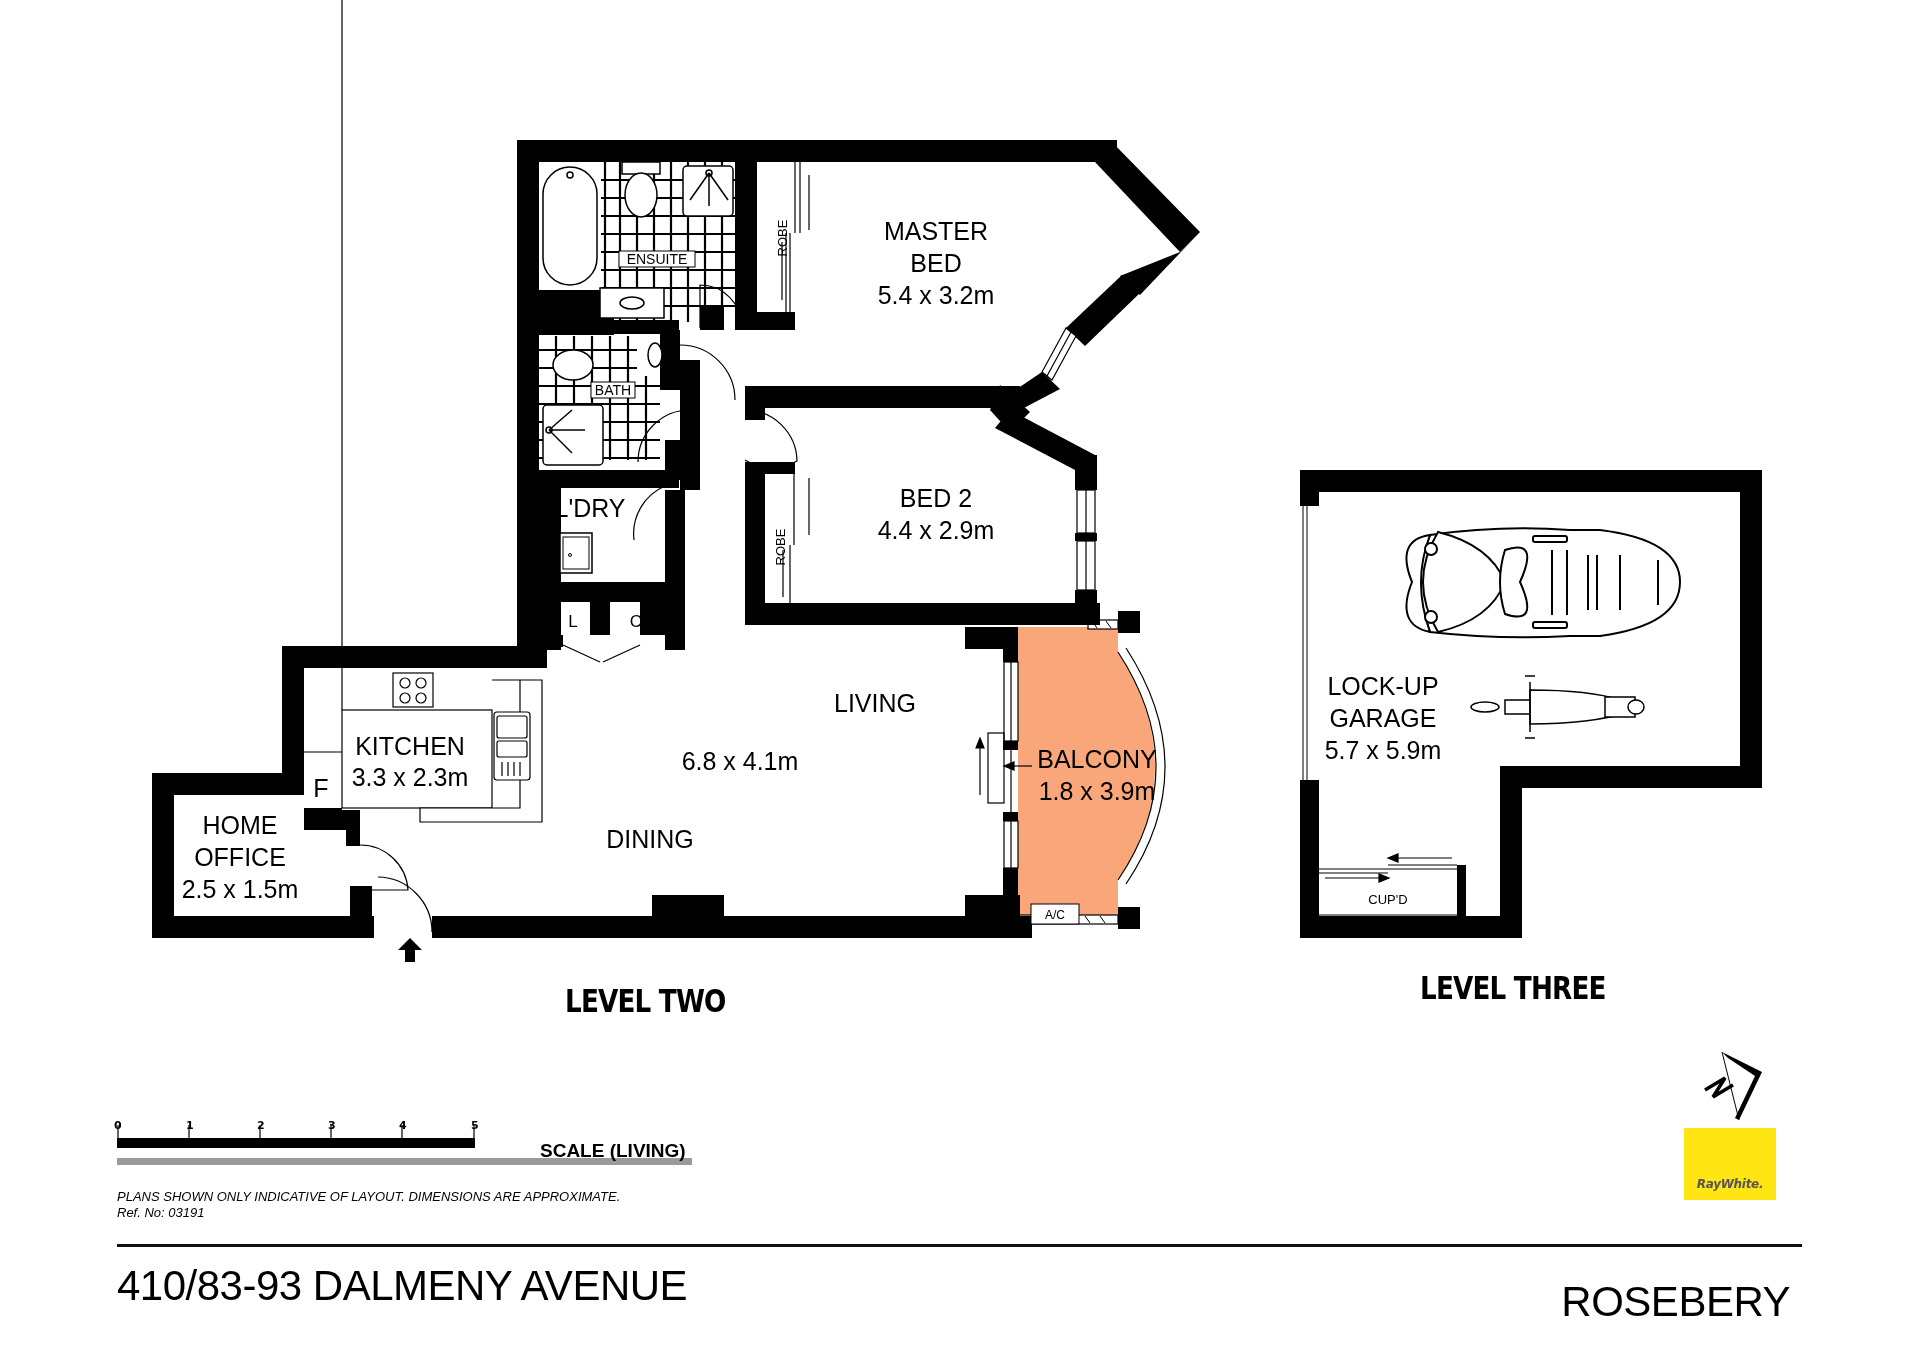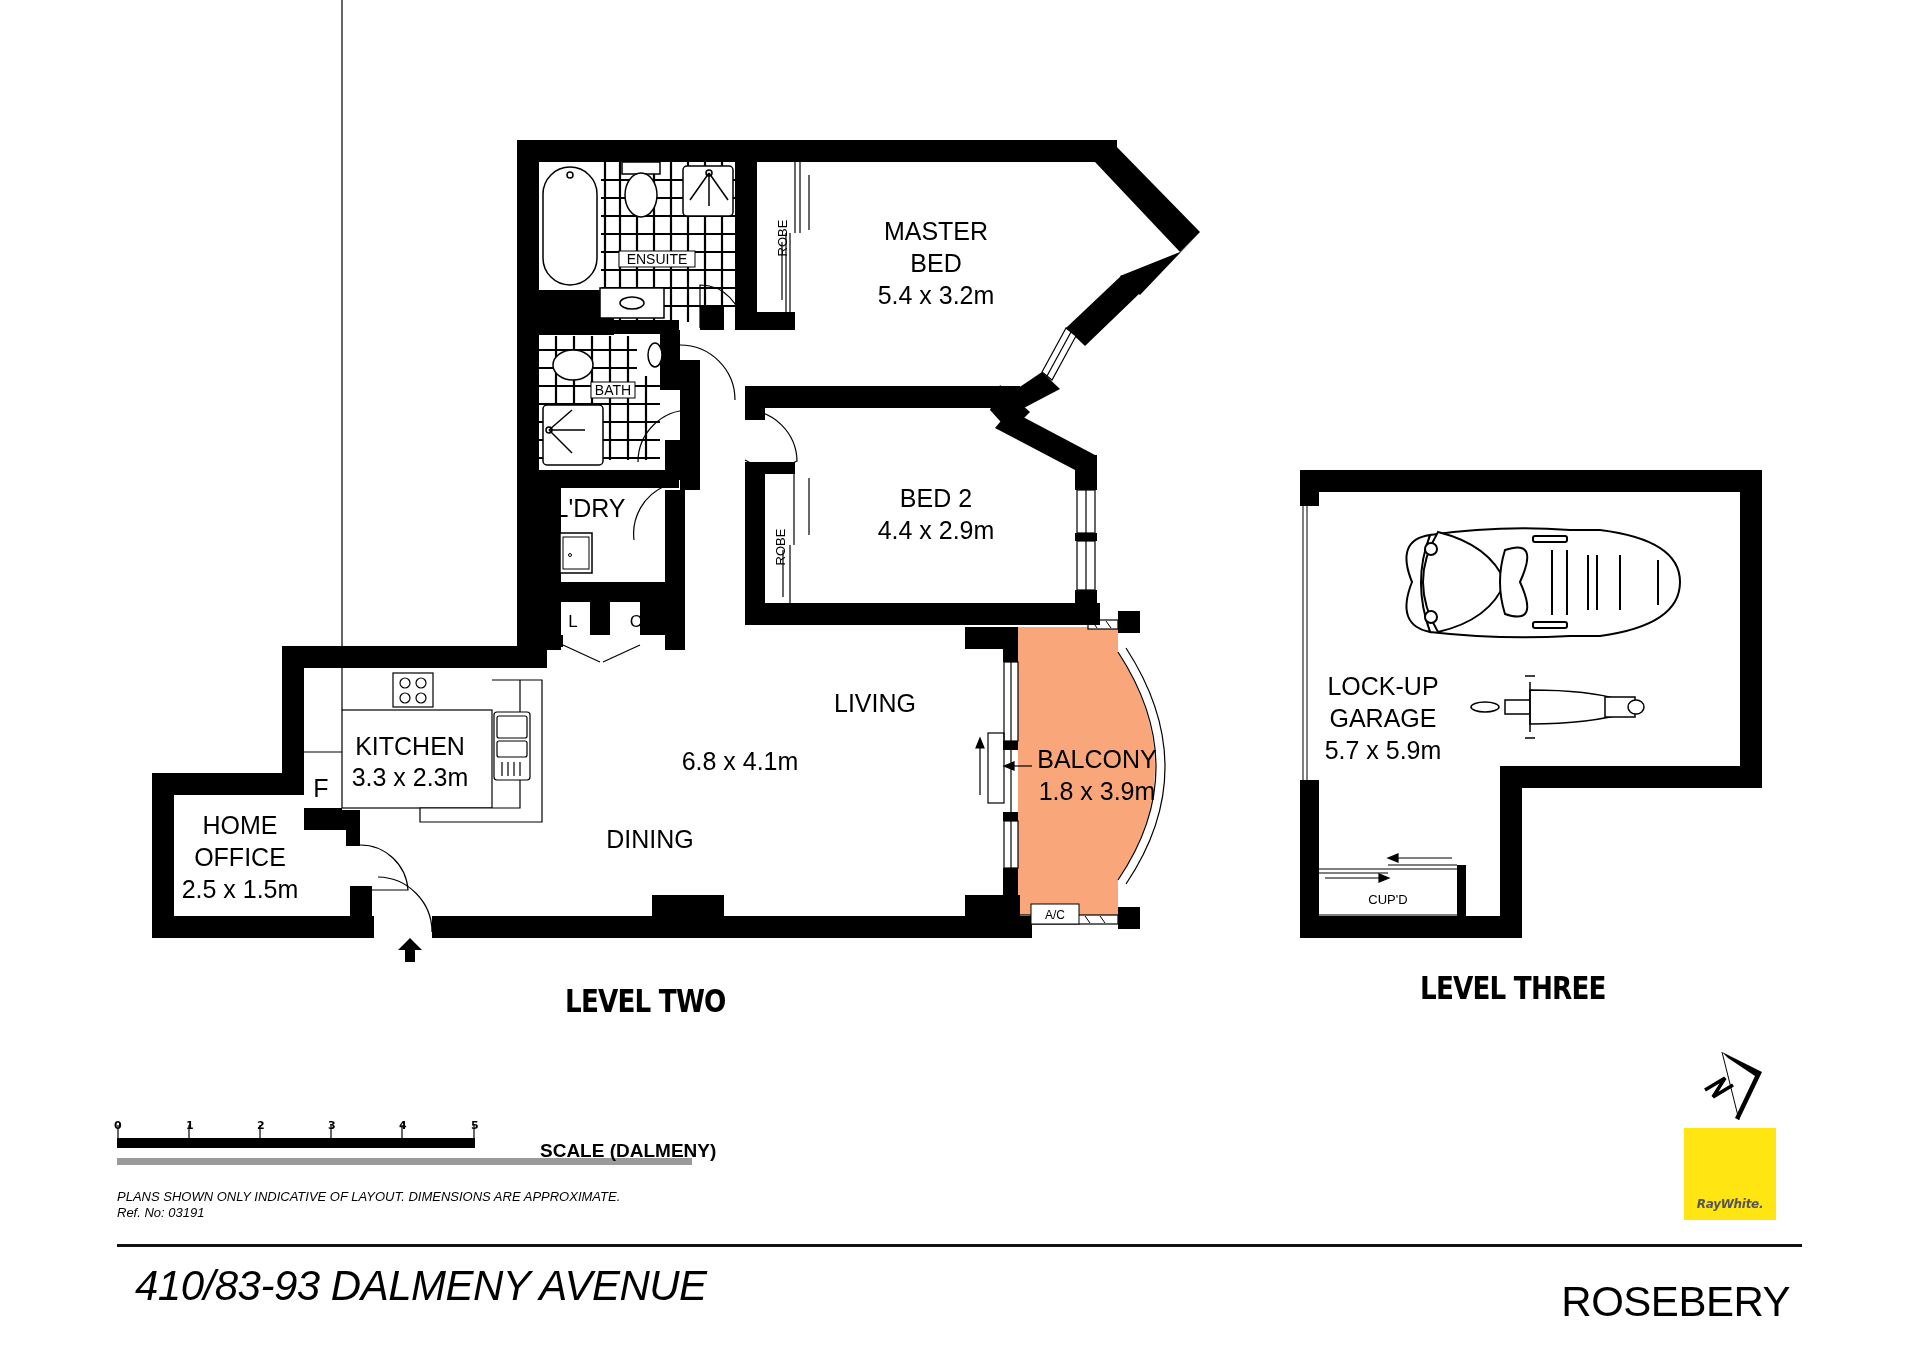--- a/index.html
+++ b/index.html
@@ -5,24 +5,24 @@
   html, body { margin: 0; padding: 0; background: #ffffff; }
   body { width: 1920px; height: 1358px; position: relative; overflow: hidden; font-family: "Liberation Sans", sans-serif; color: #000; }
   #plan { position: absolute; left: 0; top: 0; width: 1920px; height: 1358px; }
   .room-label { font-family: "Liberation Sans", sans-serif; font-size: 25px; fill: #000; text-anchor: middle; }
   .small-label { font-family: "Liberation Sans", sans-serif; font-size: 15px; fill: #000; text-anchor: middle; }
   .tiny-label { font-family: "Liberation Sans", sans-serif; font-size: 12px; fill: #000; text-anchor: middle; }
   .level-title { position: absolute; font-family: "DejaVu Sans", sans-serif; font-weight: bold; font-size: 32px; letter-spacing: -1px; transform: scaleX(0.82); transform-origin: left top; }
   .scale-tick-label { position: absolute; font-family: "DejaVu Sans", sans-serif; font-weight: bold; font-size: 11px; top: 1119px; }
   .scale-title { position: absolute; left: 540px; top: 1140px; font-family: "Liberation Sans", sans-serif; font-weight: bold; font-size: 19px; }
   .disclaimer { position: absolute; left: 117px; top: 1189px; font-family: "Liberation Sans", sans-serif; font-size: 13px; line-height: 16px; font-style: italic; }
-  .address { position: absolute; left: 135px; top: 1262px; font-family: "Liberation Sans", sans-serif; font-size: 42px; letter-spacing: -0.5px; font-style: italic; }
+  .address { position: absolute; left: 117px; top: 1262px; font-family: "Liberation Sans", sans-serif; font-size: 42px; letter-spacing: -0.5px; }
   .suburb { position: absolute; right: 130px; top: 1262px; font-family: "Liberation Sans", sans-serif; font-size: 42px; letter-spacing: -0.5px; margin-top: 16px; }
   .divider { position: absolute; left: 117px; top: 1244px; width: 1685px; height: 3px; background: #111; }
-  .logo { position: absolute; left: 1684px; top: 1128px; width: 92px; height: 92px; background: #FFE512; }
+  .logo { position: absolute; left: 1684px; top: 1128px; width: 92px; height: 72px; background: #FFE512; }
   .logo-text { position: absolute; left: 0; right: 0; bottom: 9px; text-align: center; font-family: "DejaVu Sans", sans-serif; font-weight: bold; font-style: italic; font-size: 12px; color: #555; letter-spacing: -0.3px; }
 </style>
 </head>
 <body>
 
 <svg id="plan" viewBox="0 0 1920 1358" xmlns="http://www.w3.org/2000/svg">
 
   <g>
 
     <path d="M1018,627 L1118,627 L1118,652 Q1192,768 1118,880 L1118,915 L1018,915 Z" fill="#F9A77A" stroke="none"></path>
@@ -367,21 +367,21 @@
 
 <div class="level-title" style="left:565px; top:982px;">LEVEL TWO</div>
 <div class="level-title" style="left:1420px; top:969px;">LEVEL THREE</div>
 
 <span class="scale-tick-label" style="left:114px">0</span>
 <span class="scale-tick-label" style="left:186px">1</span>
 <span class="scale-tick-label" style="left:257px">2</span>
 <span class="scale-tick-label" style="left:328px">3</span>
 <span class="scale-tick-label" style="left:399px">4</span>
 <span class="scale-tick-label" style="left:471px">5</span>
-<div class="scale-title">SCALE (DALMENY)</div>
+<div class="scale-title">SCALE (LIVING)</div>
 
 <div class="disclaimer">
   <div>PLANS SHOWN ONLY INDICATIVE OF LAYOUT.  DIMENSIONS ARE APPROXIMATE.</div>
   <div>Ref. No: 03191</div>
 </div>
 
 <div class="logo">
   <div class="logo-text">RayWhite.</div>
 </div>
 

